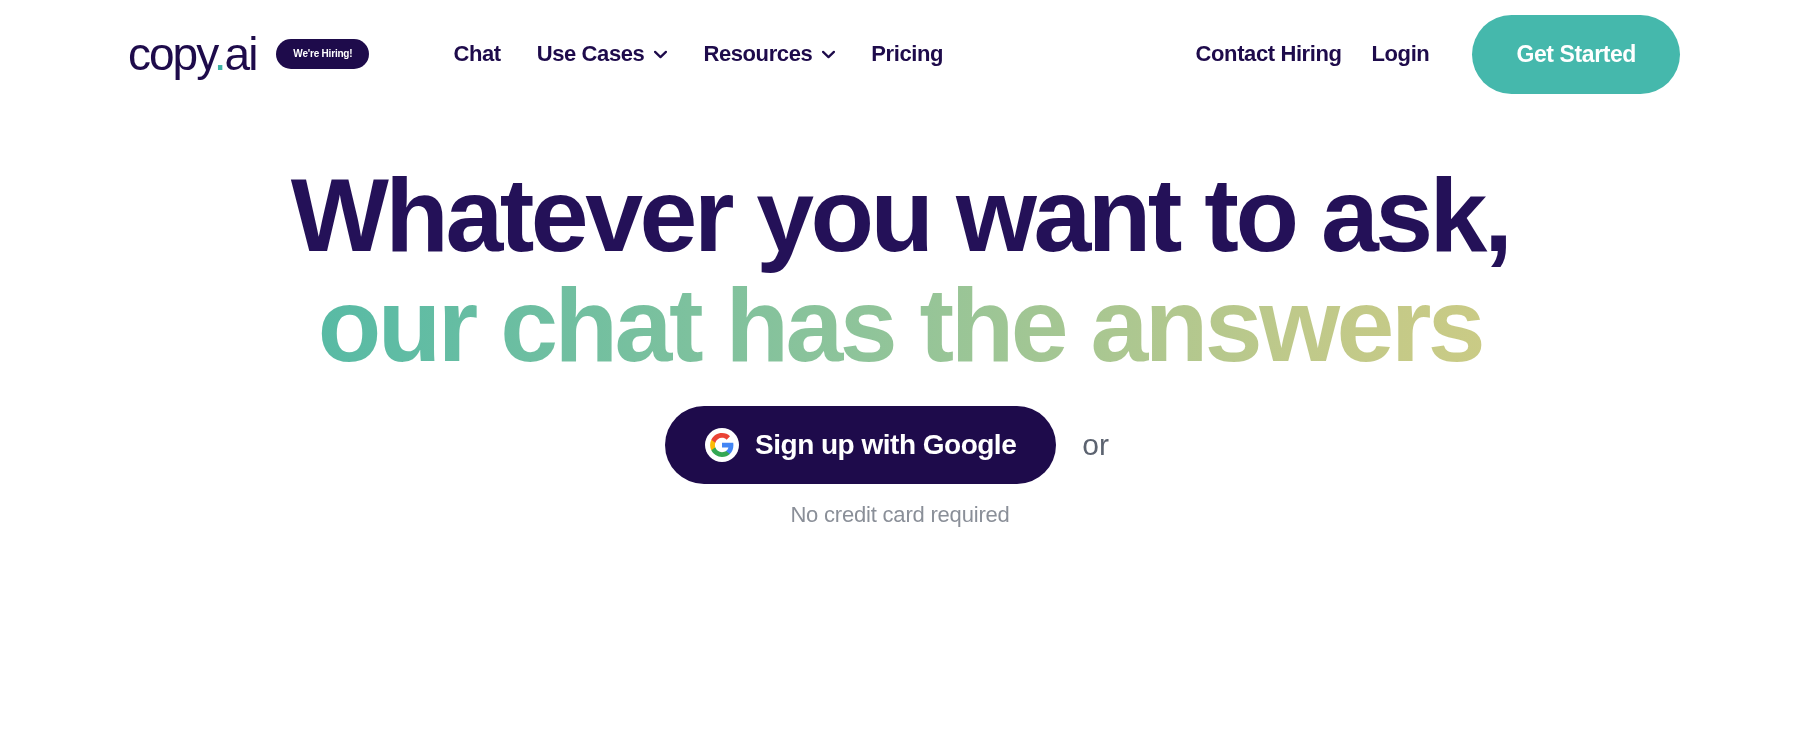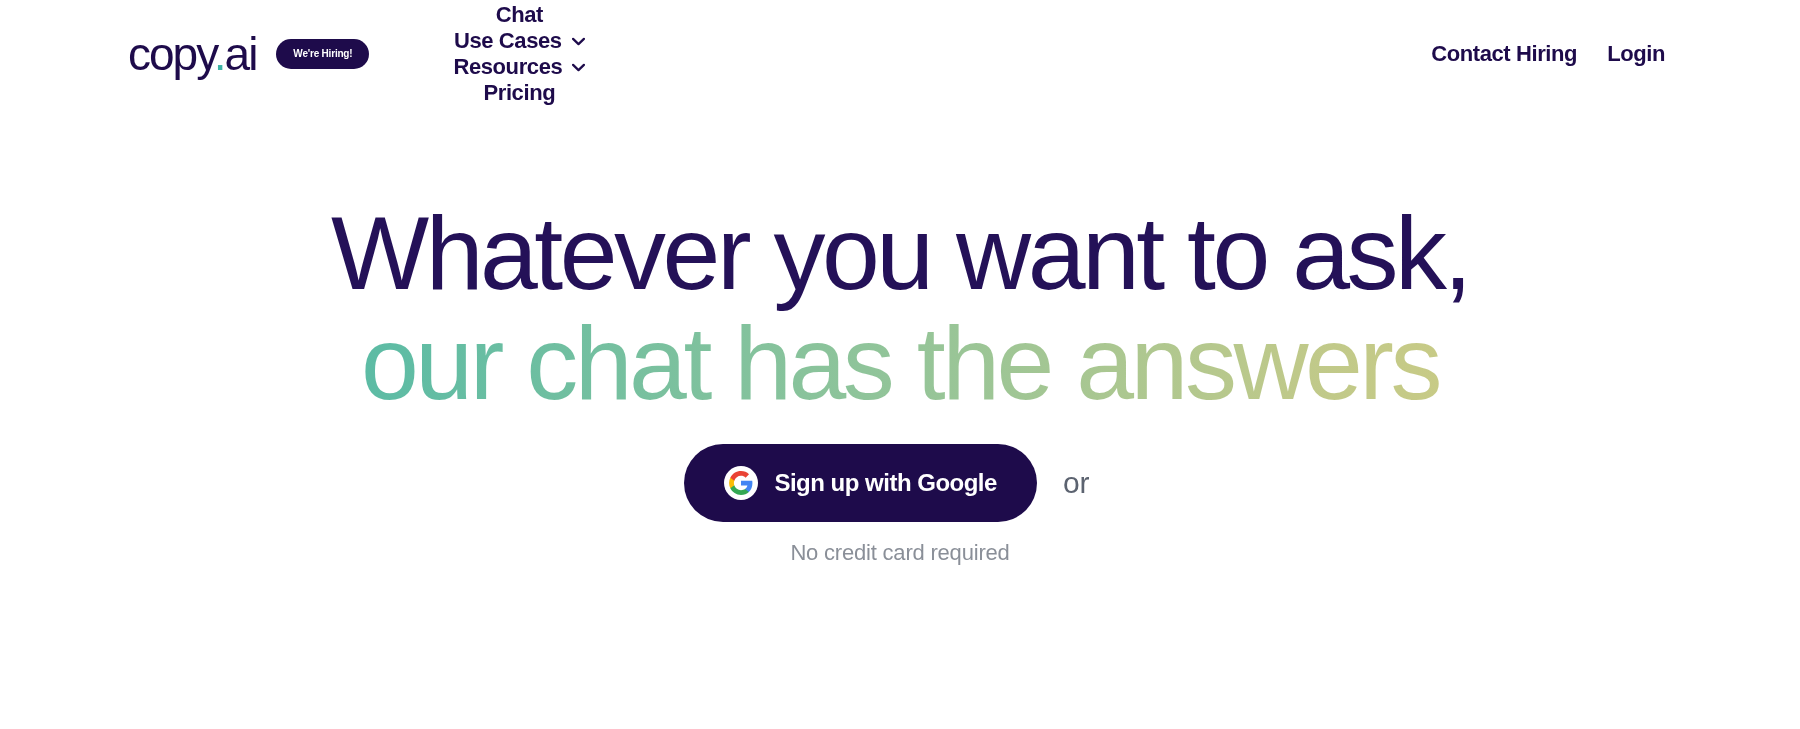--- a/index.html
+++ b/index.html
@@ -35,21 +35,20 @@
     font-size:10px; font-weight:bold;
     letter-spacing:-0.2px;
     white-space:nowrap;
     cursor:pointer;
   }
 
   .nav-main{
     display:flex; align-items:center;
     margin-left:66px;
     gap:0px;
-    flex-direction:column;
   }
   .nav-item{
     display:flex; align-items:center;
     color:#1E0B4B;
     font-size:22px; font-weight:bold;
     letter-spacing:-0.4px;
     white-space:nowrap;
     cursor:pointer;
     padding:0 18px;
   }
@@ -79,23 +78,23 @@
     cursor:pointer;
   }
 
   
   .hero{
     position:absolute;
     top:108px; left:0; width:1800px;
     text-align:center;
   }
   .headline{
-    margin-top:90px;
+    margin-top:52px;
     font-size:104px;
-    font-weight:normal;
+    font-weight:bold;
     letter-spacing:-3.5px;
     line-height:1.06;
   }
   .headline .l1{
     display:block;
     color:#241158;
   }
   .headline .l2{
     display:block;
     background-image:linear-gradient(90deg,#3DB3A6 0%, #5FBCA4 22%, #8FC49A 48%, #BFC98A 72%, #DCCE7D 100%);
@@ -118,21 +117,21 @@
     display:flex; align-items:center; justify-content:center;
     gap:0;
   }
   .btn-google{
     display:flex; align-items:center; gap:16px;
     background:#1E0B4B; color:#ffffff;
     border:none;
     border-radius:999px;
     padding:22px 40px;
     font-family:"Liberation Sans", sans-serif;
-    font-size:24px; font-weight:bold;
+    font-size:28px; font-weight:bold;
     letter-spacing:-0.5px;
     white-space:nowrap;
     cursor:pointer;
   }
   .g-logo{
     width:34px; height:34px; border-radius:50%;
     background:#ffffff;
     display:flex; align-items:center; justify-content:center;
     flex:0 0 auto;
   }
@@ -205,20 +204,21 @@
 
   </nav>
 
   <div class="nav-right">
     <div class="nav-item">
       <span>Contact Hiring</span>
     </div>
     <div class="nav-item">
       <span>Login</span>
     </div>
+    <button class="cta-btn">Get Started</button>
   </div>
 
 </div>
 
 <div class="hero">
 
   <h1 class="headline">
     <span class="l1">Whatever you want to ask,</span>
     <span class="l2">our chat has the answers</span>
   </h1>

